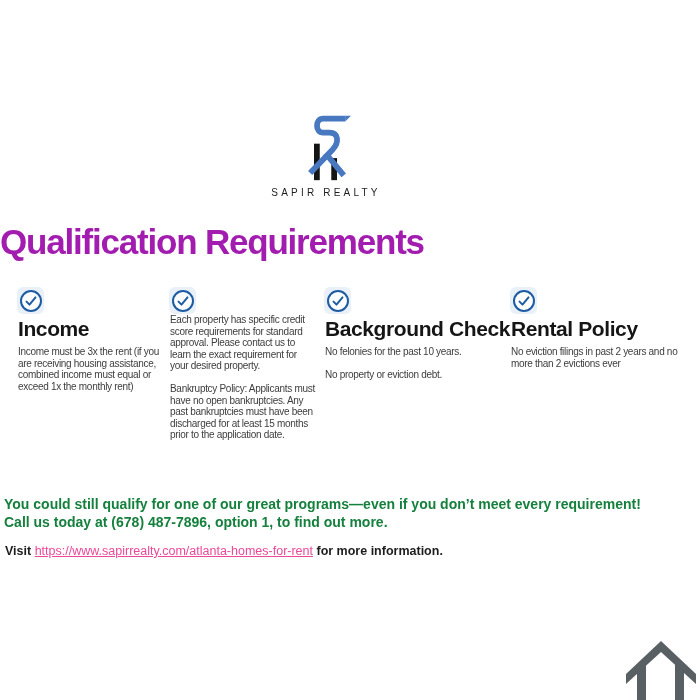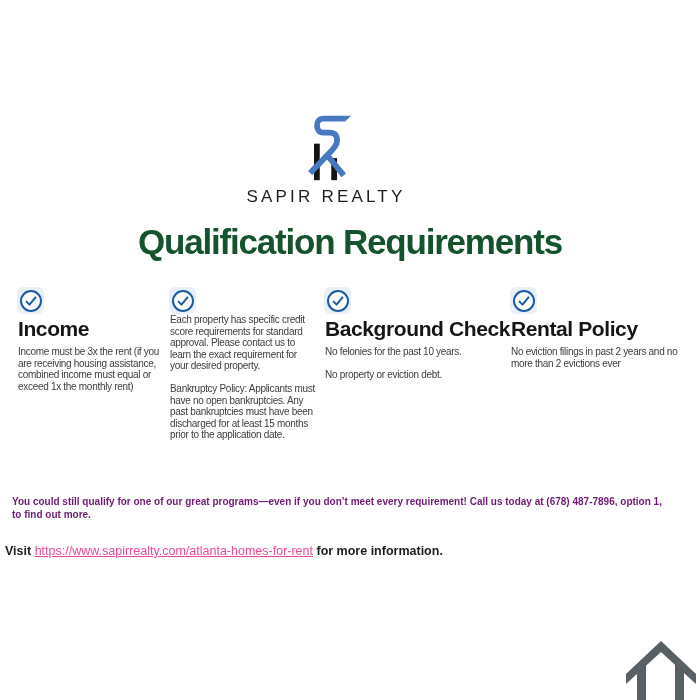--- a/index.html
+++ b/index.html
@@ -8,27 +8,27 @@
     overflow:hidden;font-family:"Liberation Sans","DejaVu Sans",sans-serif;
   }
   
   .logo-block{
     position:absolute;top:112px;left:0;width:100%;
     display:flex;flex-direction:column;align-items:center;
     transform:translateX(-24px);
   }
   .logo-mark{display:block;}
   .brand-name{
-    margin-top:3px;font-size:17px;font-weight:500;letter-spacing:3.2px;
+    margin-top:3px;font-size:10px;font-weight:500;letter-spacing:3.2px;
     color:#1e1e1e;white-space:nowrap;
   }
   
   .page-title{
-    position:absolute;top:222px;left:0;width:100%;text-align:center;
-    font-size:35px;font-weight:700;letter-spacing:-1.2px;color:#14532d;
+    position:absolute;top:222px;left:0;width:100%;
+    font-size:35px;font-weight:700;letter-spacing:-1.2px;color:#a21caf;
   }
   
   .columns{
     position:absolute;top:287px;left:18px;
     display:grid;grid-template-columns:143px 146px 177px 186px;column-gap:9px;
   }
   .col{display:block;}
   .check-wrap{
     width:27px;height:27px;border-radius:6px;background:#eaf0f8;
     display:flex;align-items:center;justify-content:center;margin-left:-1px;
@@ -36,22 +36,22 @@
   .col-heading{
     margin:3px 0 5px 0;font-size:21px;font-weight:700;letter-spacing:-0.4px;
     color:#151515;white-space:nowrap;
   }
   .col-body p{
     margin:0 0 11px 0;font-size:10px;line-height:1.16;letter-spacing:-0.3px;
     color:#3d3d3d;
   }
   
   .highlight{
-    position:absolute;top:495px;left:12px;width:652px;
-    font-size:10px;font-weight:700;line-height:1.32;color:#701a75;
+    position:absolute;top:495px;left:4px;width:652px;
+    font-size:14px;font-weight:700;line-height:1.32;color:#15803d;
   }
   .visit-line{
     position:absolute;top:544px;left:5px;font-size:12.5px;font-weight:700;color:#1d1d1d;
   }
   .visit-line a{color:#ec4899;font-weight:400;text-decoration:underline;}
   
   .house{position:absolute;right:3px;bottom:-3px;line-height:0;}
 </style>
 </head>
 <body>

